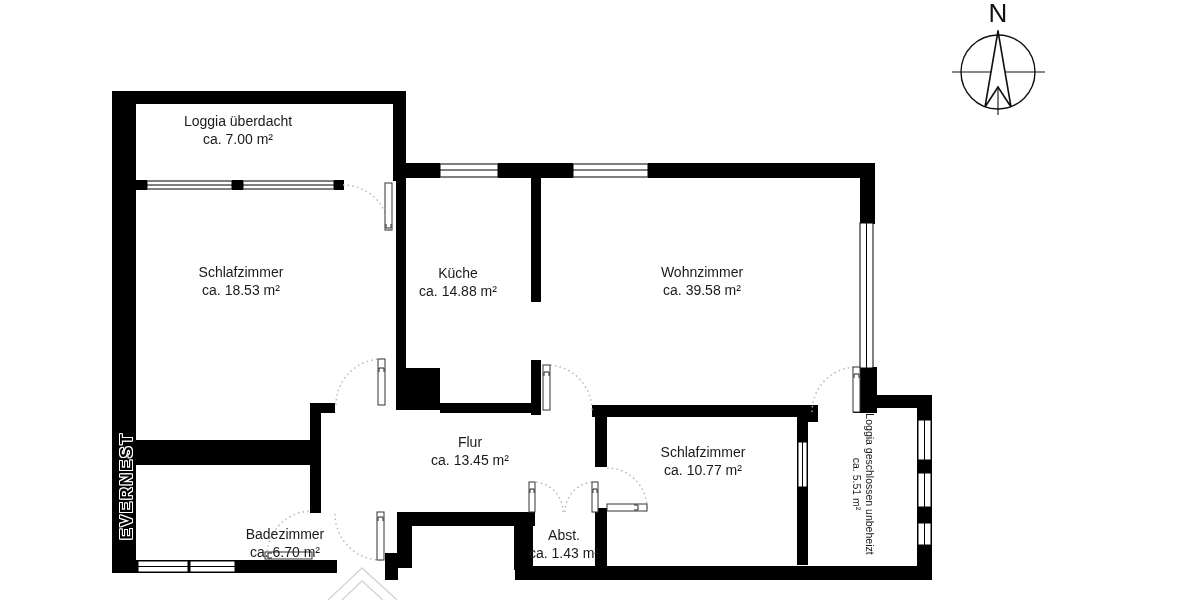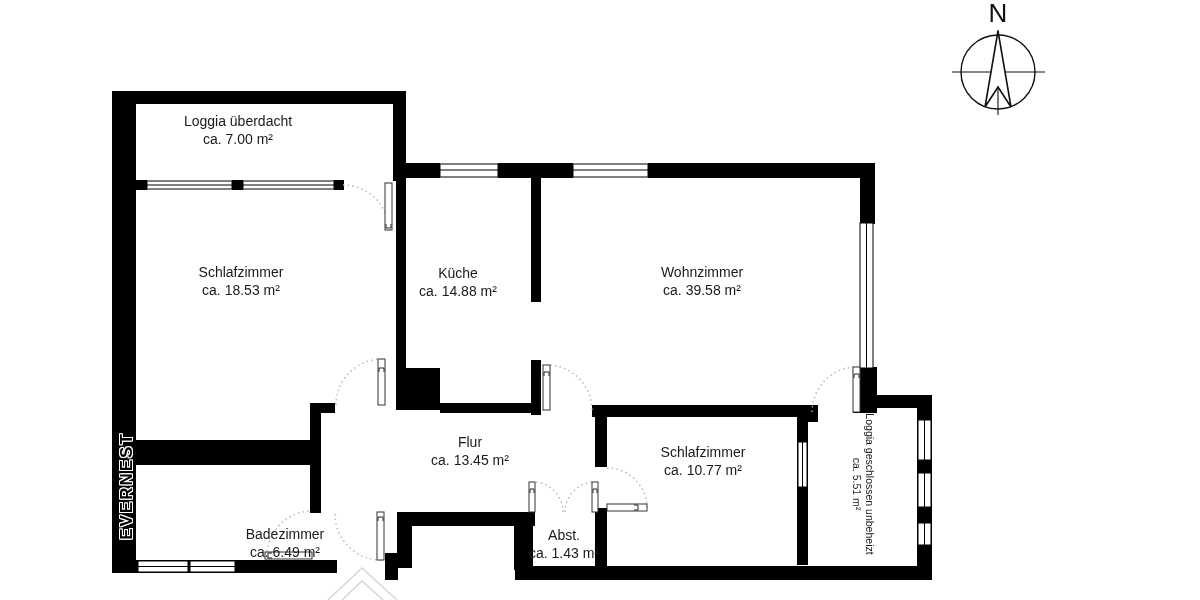--- a/index.html
+++ b/index.html
@@ -198,21 +198,21 @@
   <div class="room-label" style="left:470px;top:451px;">
     <span class="rname">Flur</span>
     <span class="rarea">ca. 13.45 m²</span>
   </div>
   <div class="room-label" style="left:703px;top:461px;">
     <span class="rname">Schlafzimmer</span>
     <span class="rarea">ca. 10.77 m²</span>
   </div>
   <div class="room-label" style="left:242px;top:543px;margin-left:43px;">
     <span class="rname">Badezimmer</span>
-    <span class="rarea">ca. 6.49 m²</span>
+    <span class="rarea">ca. 6.70 m²</span>
   </div>
   <div class="room-label" style="left:564px;top:544px;">
     <span class="rname">Abst.</span>
     <span class="rarea">ca. 1.43 m²</span>
   </div>
   <div class="room-label small rotated-cw" style="left:863px;top:484px;">
     <span class="rname">Loggia geschlossen unbeheizt</span>
     <span class="rarea">ca. 5.51 m²</span>
   </div>
 

